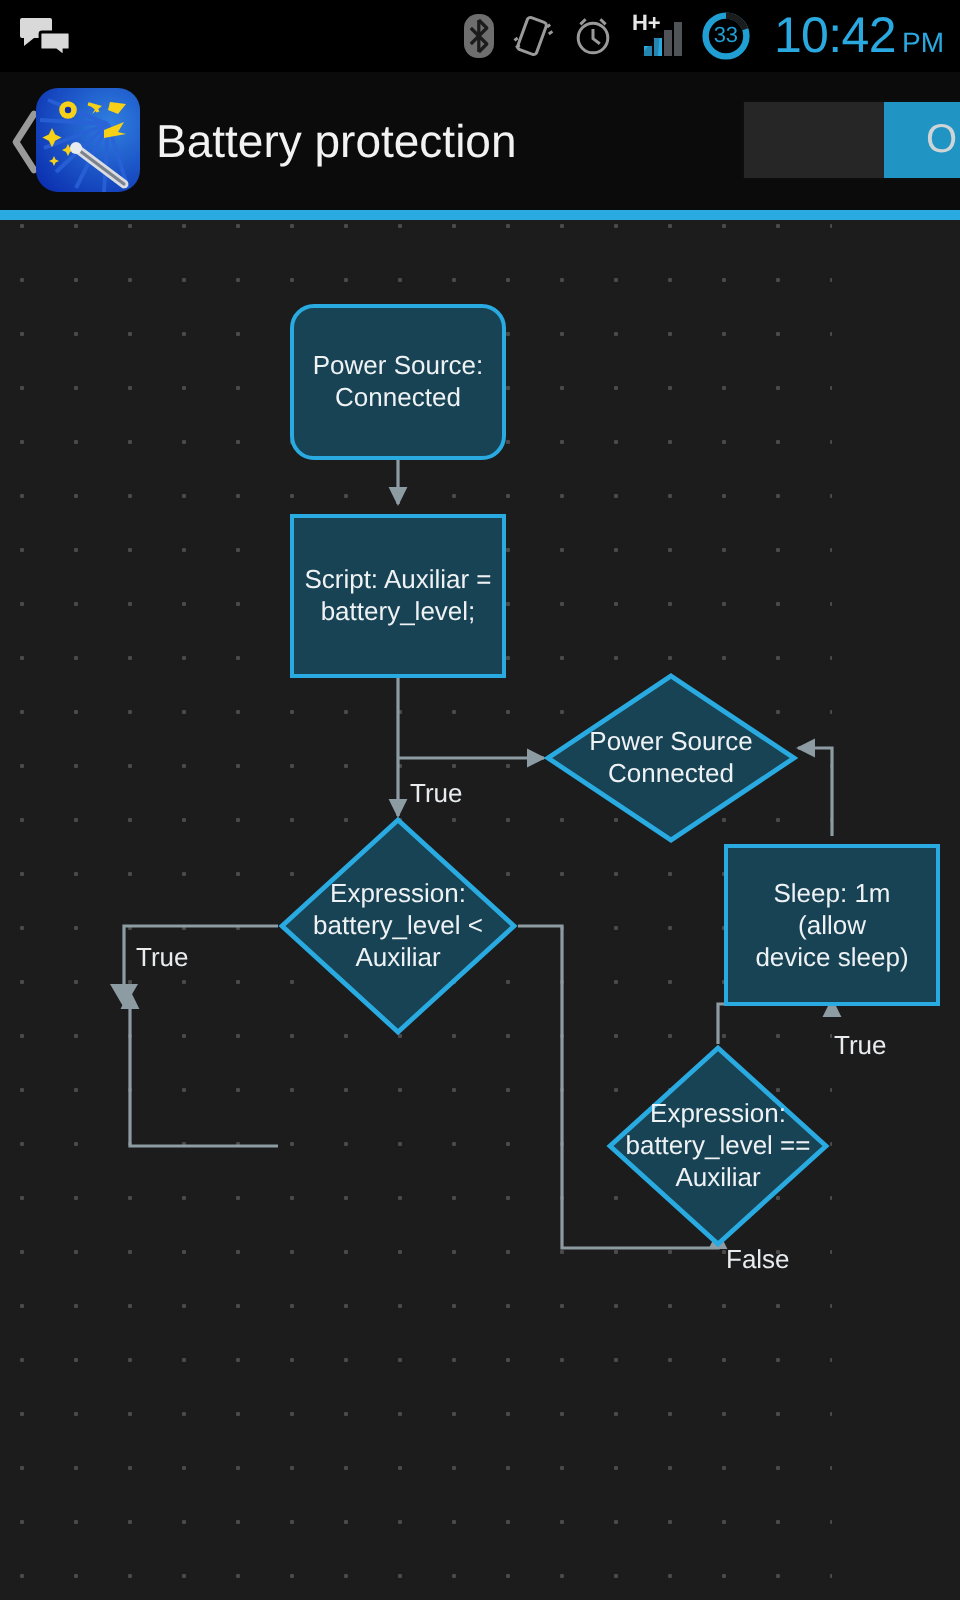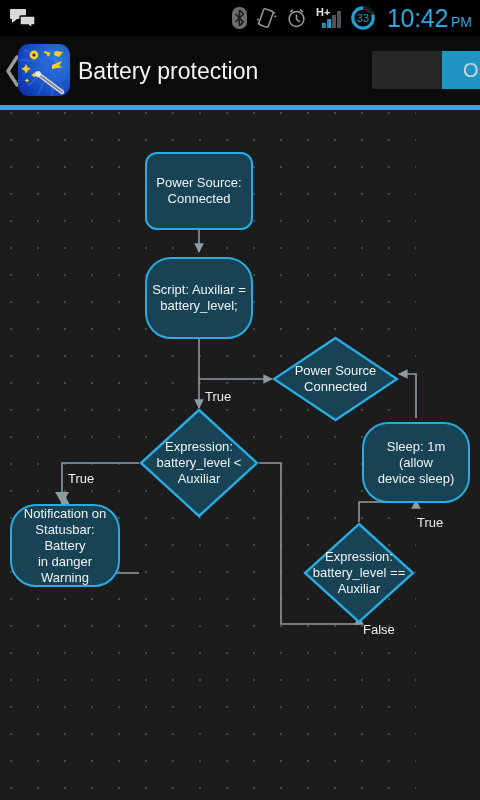--- a/index.html
+++ b/index.html
@@ -138,21 +138,20 @@
     position: absolute;
     box-sizing: border-box;
     color: #eef2f4;
     font-size: 13px;
     line-height: 16px;
     text-align: center;
     display: flex;
     align-items: center;
     justify-content: center;
     cursor: pointer;
-    border-radius: 26px;
   }
   .node.rect {
     background: #184354;
     border: 2px solid #29abe2;
   }
   .node.rounded {
     background: #184354;
     border: 2px solid #29abe2;
     border-radius: 12px;
   }
@@ -347,26 +346,20 @@
 
     <div class="diamond" style="left:139px; top:298px; width:120px; height:110px;">
       <svg class="shape" viewBox="0 0 120 110" preserveAspectRatio="none">
         <polygon points="60,2 118,55 60,108 2,55" fill="#184354" stroke="#29abe2" stroke-width="2.4"></polygon>
       </svg>
       <div class="dlabel">Expression:
 battery_level &lt;
 Auxiliar</div>
     </div>
 
-    <div class="node rect" style="left:10px; top:394px; width:110px; height:83px;">
-      <span class="label">Notification on
-Statusbar: Battery
-in danger
-Warning</span>
-    </div>
 
     <div class="node rect" style="left:362px; top:312px; width:108px; height:81px;">
       <span class="label">Sleep: 1m (allow
 device sleep)</span>
     </div>
 
     <div class="diamond" style="left:303px; top:412px; width:112px; height:102px;">
       <svg class="shape" viewBox="0 0 112 102" preserveAspectRatio="none">
         <polygon points="56,2 110,51 56,100 2,51" fill="#184354" stroke="#29abe2" stroke-width="2.4"></polygon>
       </svg>

